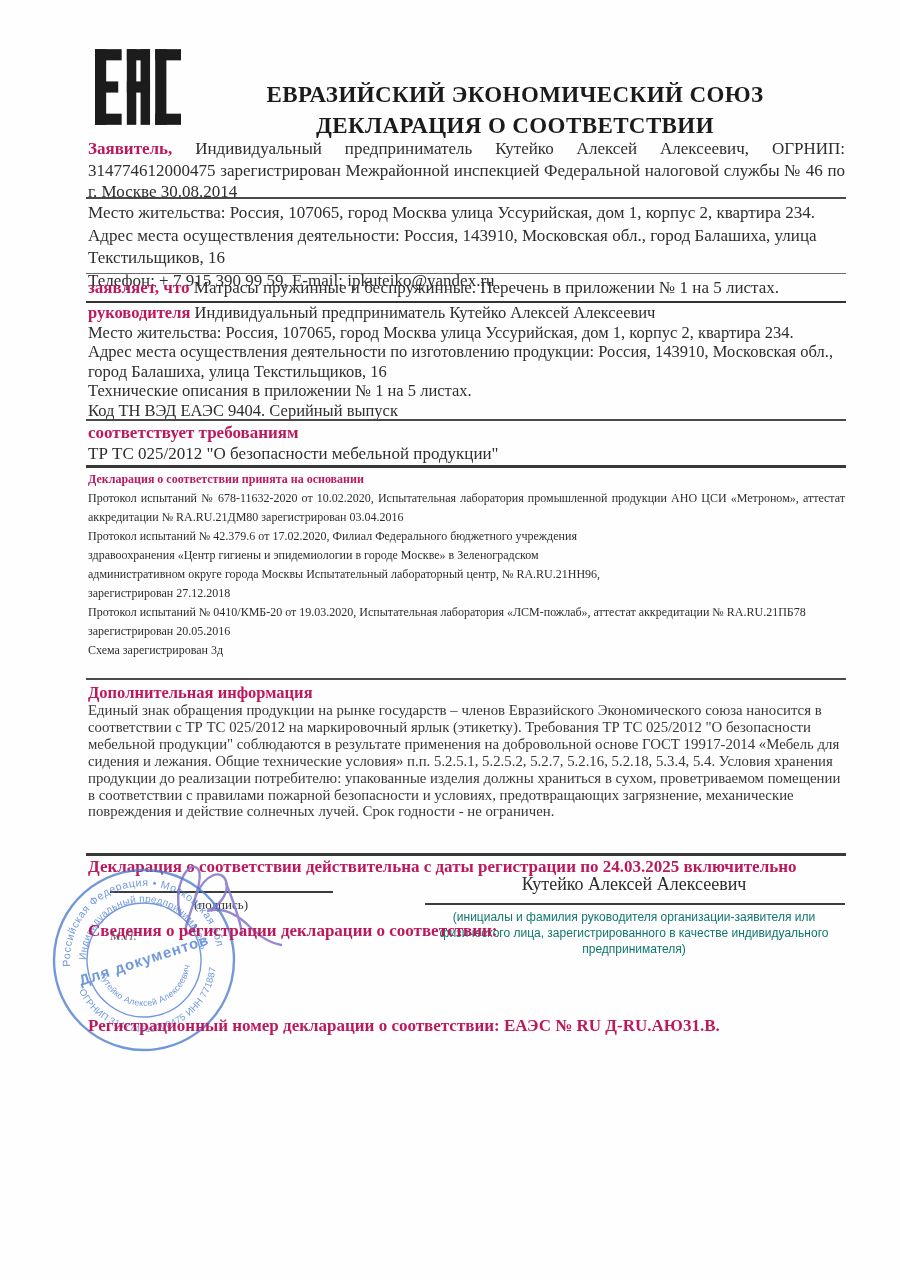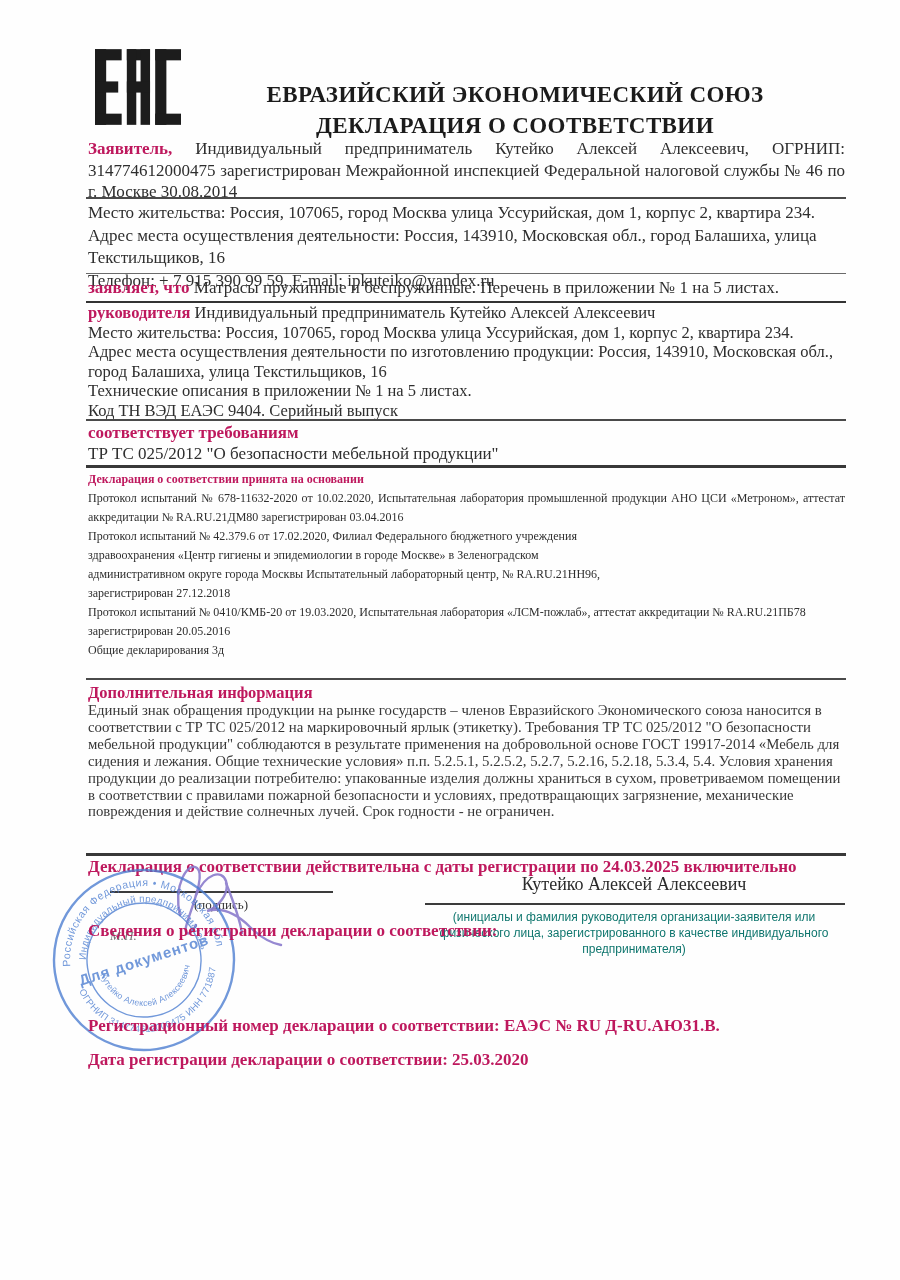--- a/index.html
+++ b/index.html
@@ -99,21 +99,21 @@
   <div class="hr thick" style="top:465px;"></div>
 
   <div class="abs content s6">
     <div class="b">Декларация о соответствии принята на основании</div>
     <div class="just">Протокол испытаний № 678-11632-2020 от 10.02.2020, Испытательная лаборатория промышленной продукции АНО ЦСИ «Метроном», аттестат аккредитации № RA.RU.21ДМ80 зарегистрирован 03.04.2016</div>
     <div>Протокол испытаний № 42.379.6 от 17.02.2020, Филиал Федерального бюджетного учреждения</div>
     <div>здравоохранения «Центр гигиены и эпидемиологии в городе Москве» в Зеленоградском</div>
     <div>административном округе города Москвы Испытательный лабораторный центр, № RA.RU.21НН96,</div>
     <div>зарегистрирован 27.12.2018</div>
     <div>Протокол испытаний № 0410/КМБ-20 от 19.03.2020, Испытательная лаборатория «ЛСМ-пожлаб», аттестат аккредитации № RA.RU.21ПБ78 зарегистрирован 20.05.2016</div>
-    <div>Общие декларирования 3д</div>
+    <div>Схема зарегистрирован 3д</div>
   </div>
   <div class="hr med" style="top:678px;"></div>
 
   <div class="abs content b s7h">Дополнительная информация</div>
   <div class="abs content s7">Единый знак обращения продукции на рынке государств – членов Евразийского Экономического союза наносится в соответствии с  ТР ТС 025/2012 на маркировочный ярлык (этикетку). Требования ТР ТС 025/2012 "О безопасности мебельной продукции" соблюдаются в результате применения на добровольной основе ГОСТ 19917-2014 «Мебель для сидения и лежания. Общие технические условия» п.п. 5.2.5.1, 5.2.5.2, 5.2.7, 5.2.16, 5.2.18, 5.3.4, 5.4. Условия хранения продукции до реализации потребителю: упакованные изделия должны храниться в сухом, проветриваемом помещении в соответствии с правилами пожарной безопасности и условиях, предотвращающих загрязнение, механические повреждения и действие солнечных лучей.  Срок годности - не ограничен.</div>
   <div class="hr thick" style="top:853px;"></div>
 
   <div class="abs content b s8"><span>Декларация о соответствии  действительна с даты регистрации по </span><span>24.03.2025</span><span> включительно</span></div>
 
   <div class="sig-line" style="left:110px;top:891px;width:223px;"></div>
@@ -147,15 +147,14 @@
         <text font-size="9.8" letter-spacing="0.3"><textPath href="#arcInnerTop" startOffset="8">Индивидуальный предприниматель</textPath></text>
         <text font-size="9.4" letter-spacing="0.3"><textPath href="#arcBottom" startOffset="22">ОГРНИП 314774612000475 ИНН 771887</textPath></text>
         <text font-size="8.8" letter-spacing="0.2"><textPath href="#arcInnerBottom" startOffset="8">Кутейко Алексей Алексеевич</textPath></text>
         <text x="100" y="105" text-anchor="middle" font-size="15" font-weight="bold" letter-spacing="1" transform="rotate(-10 100 100)">Для документов</text>
       </g>
     </g>
   </svg>
 
   <div class="abs content b reg1">Сведения о регистрации декларации о соответствии:</div>
   <div class="abs content b reg2">Регистрационный номер декларации о соответствии: ЕАЭС № RU Д-RU.АЮ31.В.</div>
-  <div class="abs content b reg3">Дата регистрации декларации о соответствии: 25.03.2020</div>
 
 </div>
 
 </body></html>

